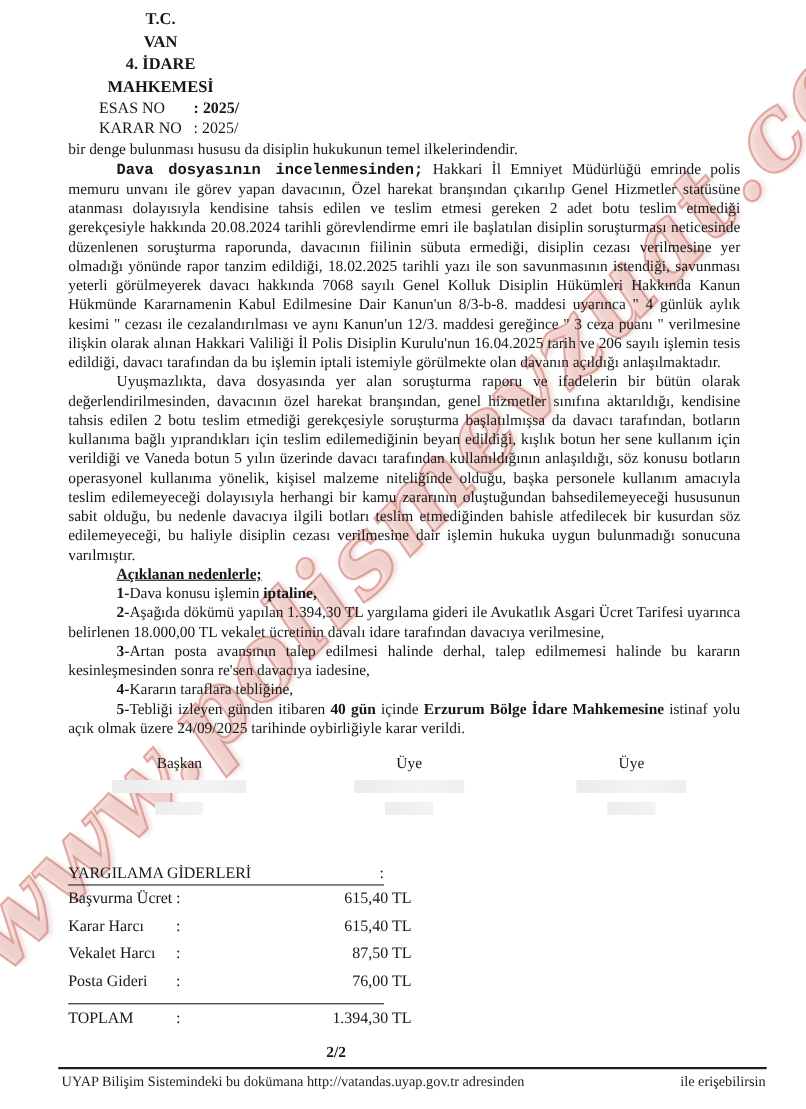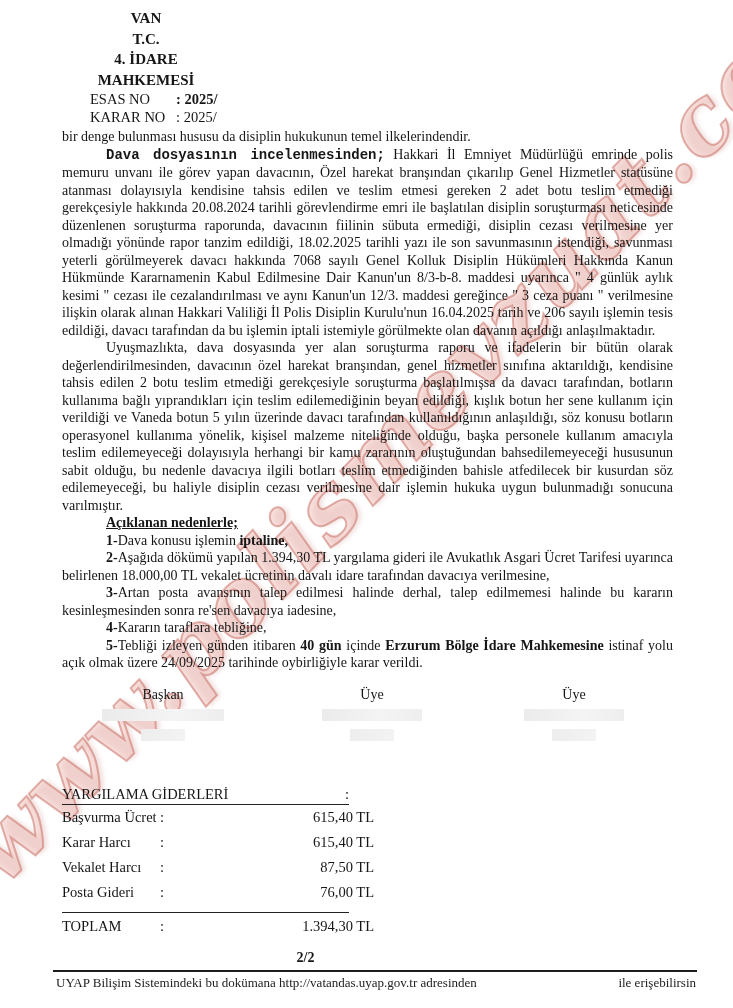--- a/index.html
+++ b/index.html
@@ -68,22 +68,22 @@
 </head>
 <body>
 
 <div class="page">
 
   <div class="watermark">www.polismevzuat.com</div>
 
   <div class="content">
 
     <div class="hdr-center">
+      <div>T.C.</div>
       <div>VAN</div>
-      <div>T.C.</div>
       <div>4. İDARE MAHKEMESİ</div>
     </div>
 
     <div class="case-row">
       <span class="case-label">ESAS NO</span>
       <span class="case-value-bold">: 2025/</span>
     </div>
     <div class="case-row">
       <span class="case-label">KARAR NO</span>
       <span class="case-value">: 2025/</span>

